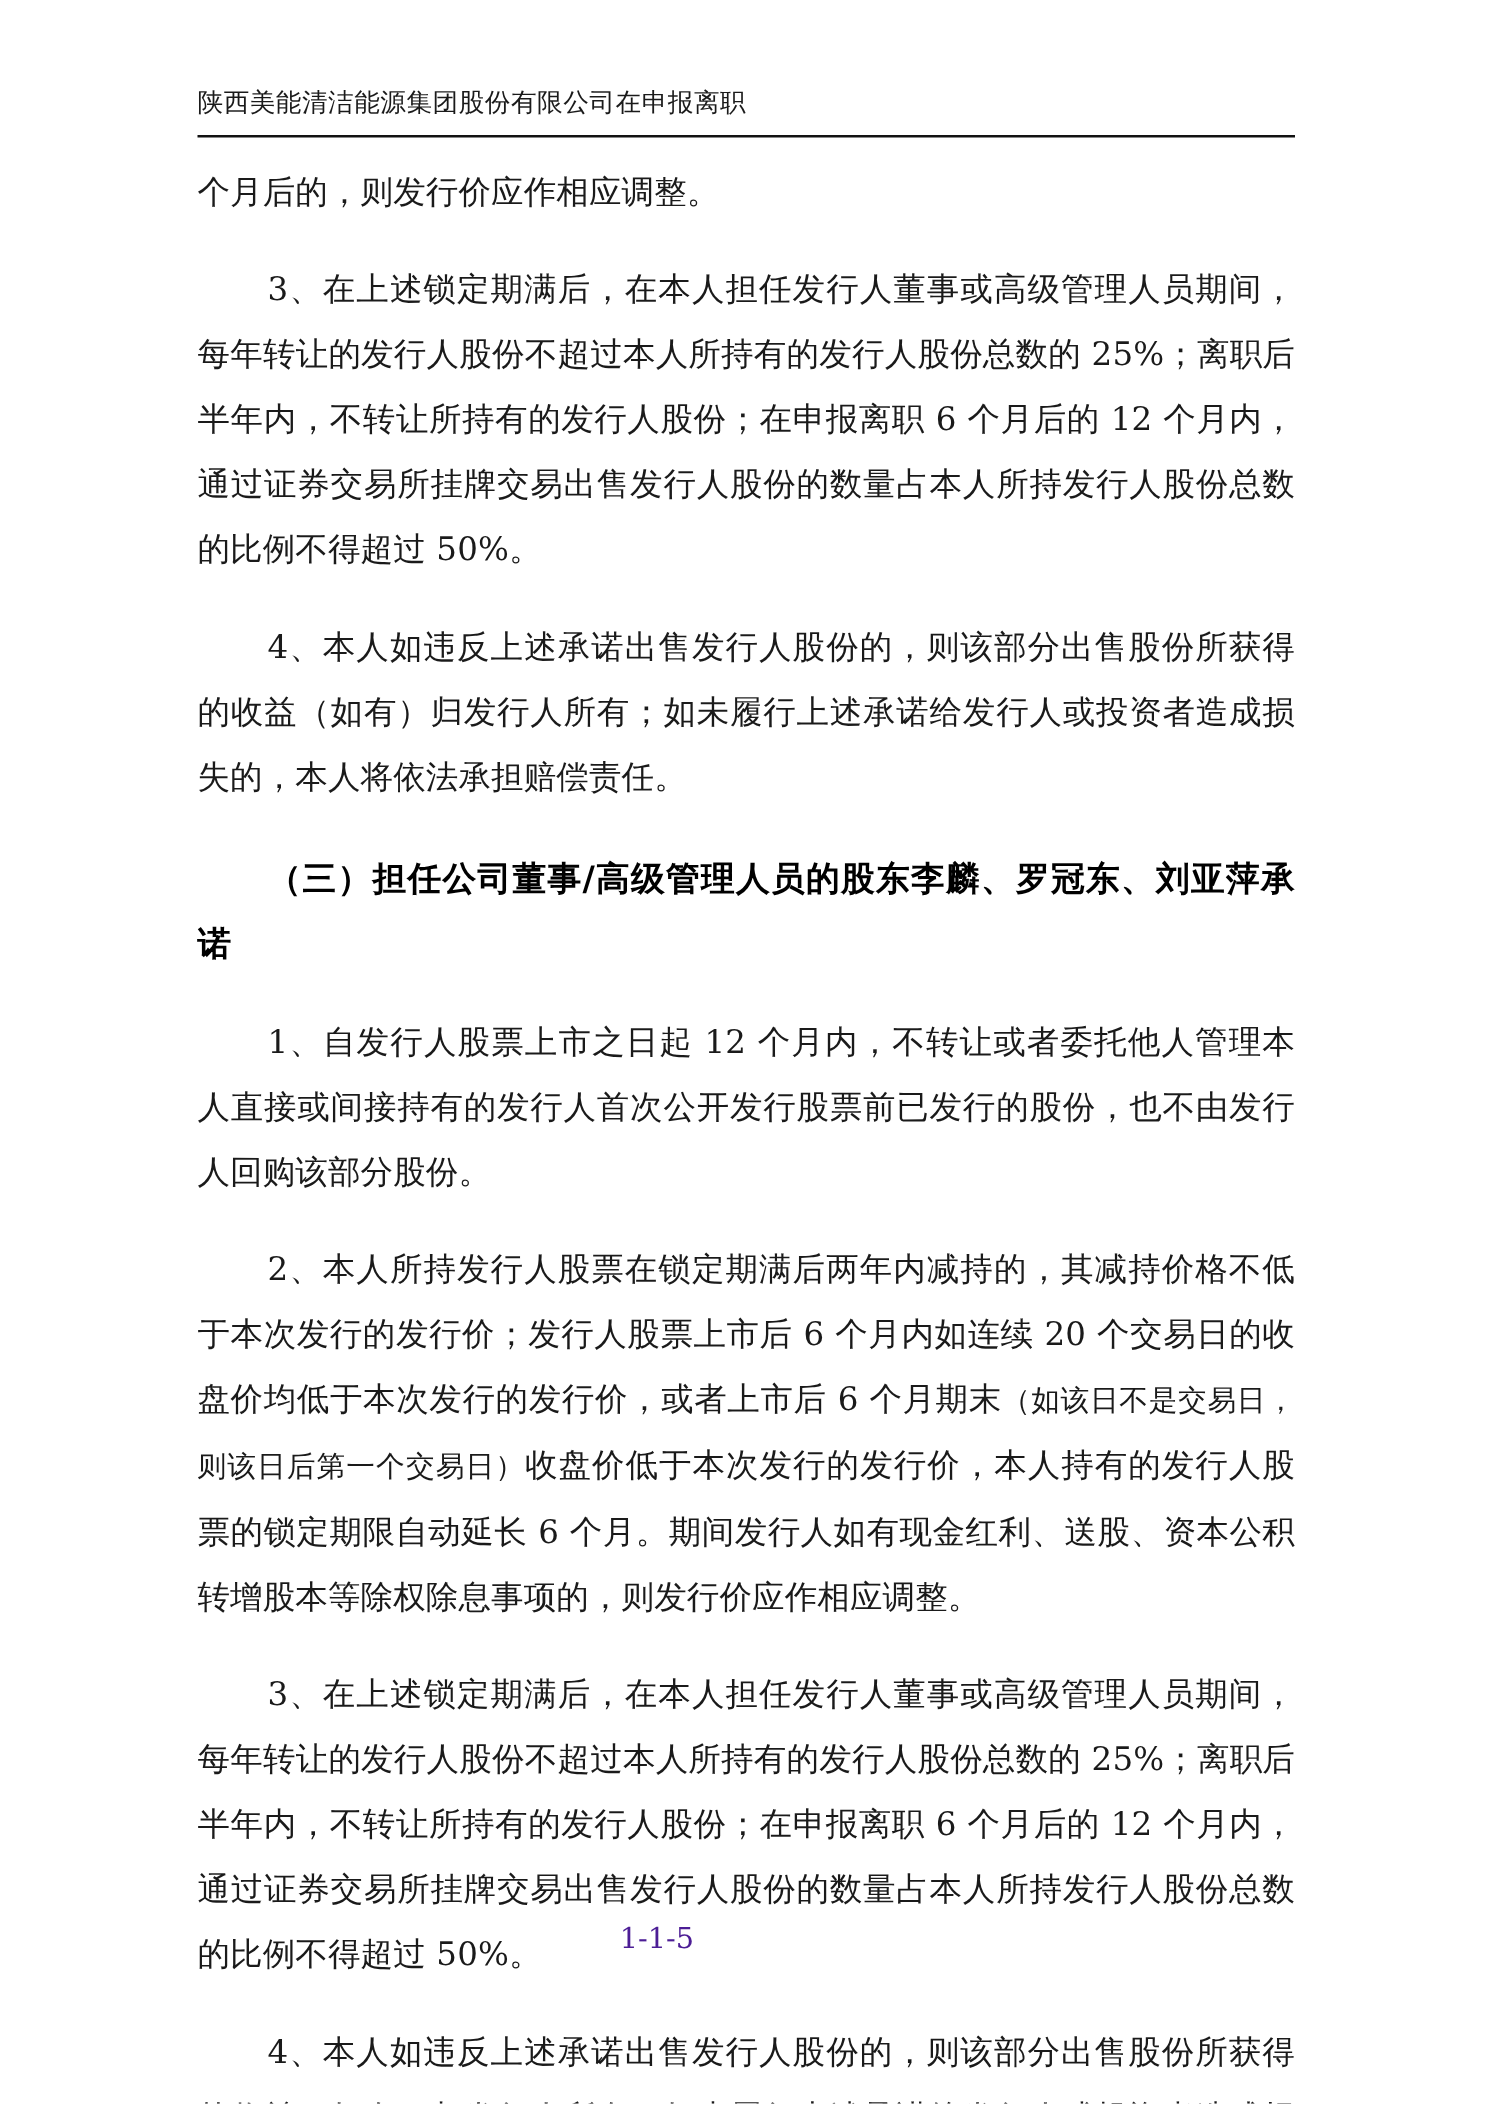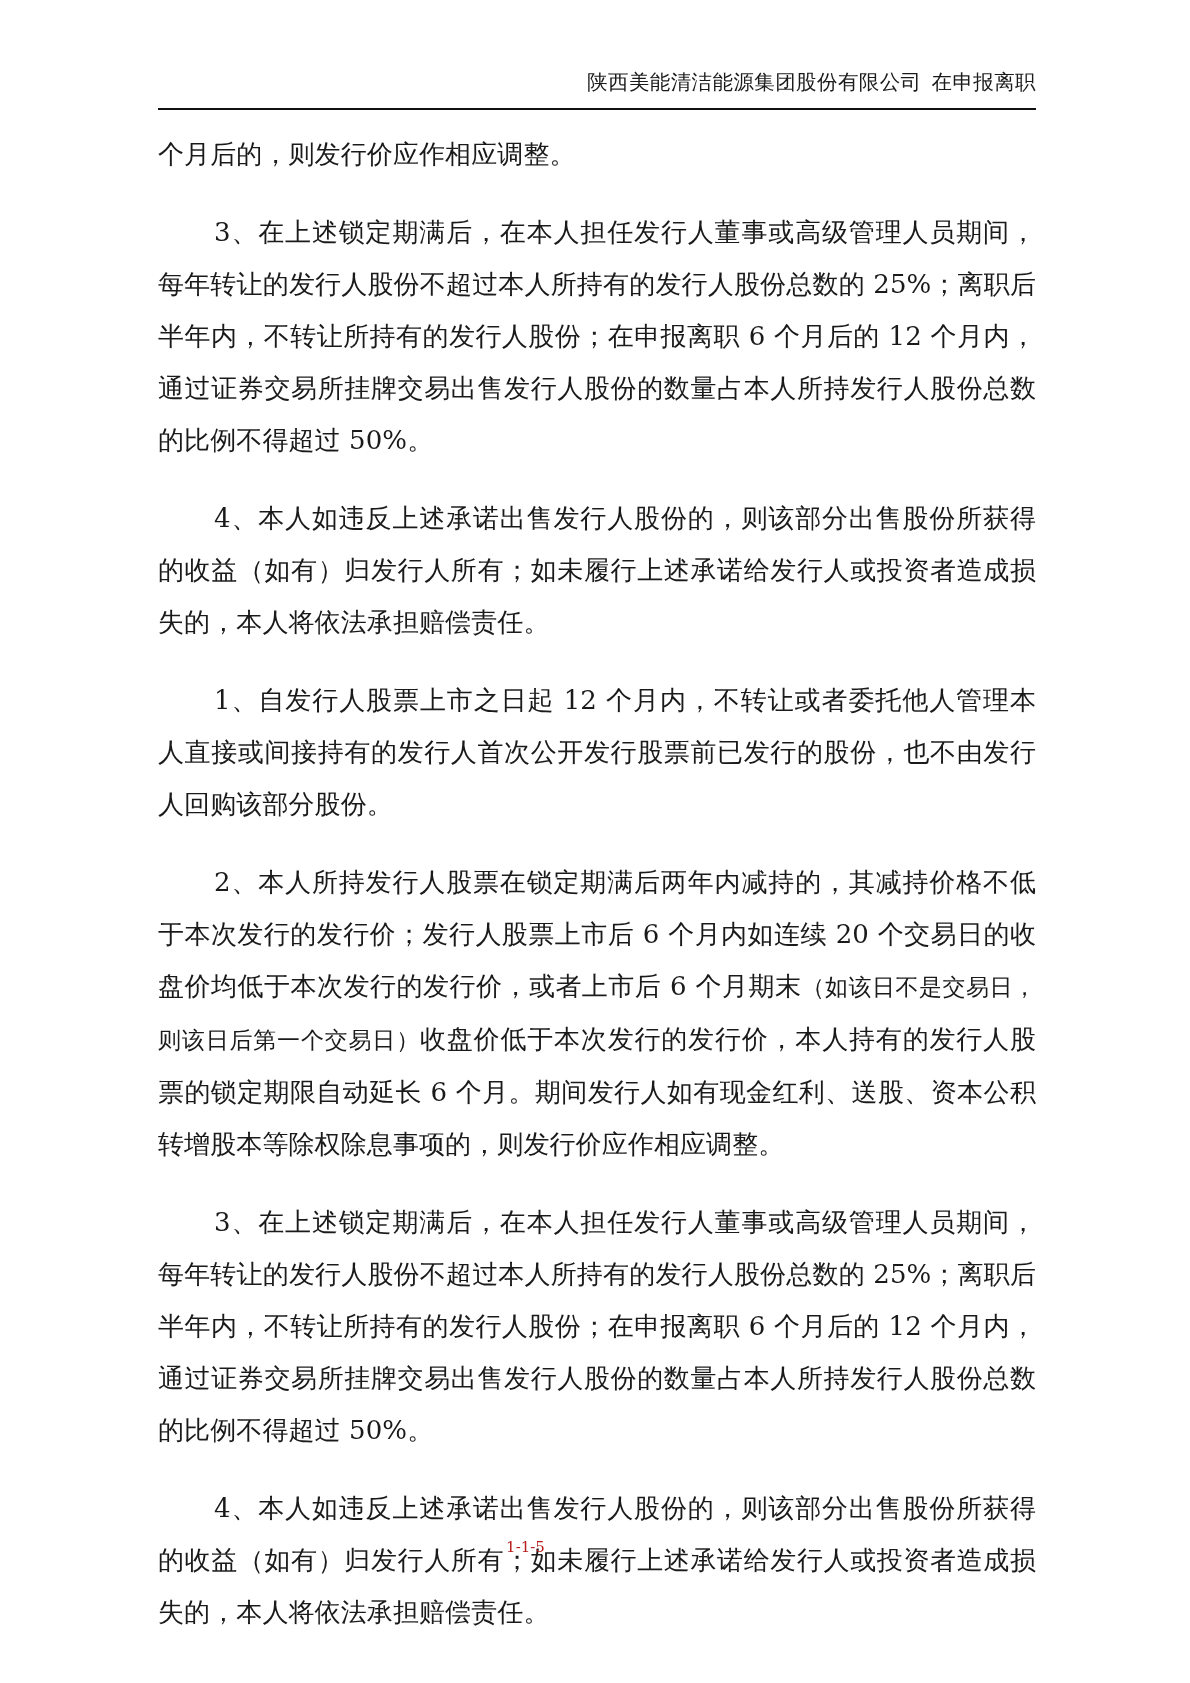--- a/index.html
+++ b/index.html
@@ -21,27 +21,26 @@
     overflow: hidden;
   }
 
   
   .page-header {
     position: absolute;
     left: 158px;
     top: 68px;
     width: 878px;
     display: flex;
-    justify-content: flex-end;
+    justify-content: flex-start;
     align-items: baseline;
     font-family: "DejaVu Serif", "Liberation Serif", serif;
     font-size: 20.5px;
     letter-spacing: 0.4px;
     color: #1a1a1a;
-    gap: 10px;
   }
   .header-rule {
     position: absolute;
     left: 158px;
     top: 108px;
     width: 878px;
     height: 0;
     border-top: 2.4px solid #111111;
   }
 
@@ -86,22 +85,22 @@
     word-break: break-all;
   }
 
   
   .page-footer {
     position: absolute;
     left: 0;
     top: 1538px;
     width: 1051px;
     text-align: center;
-    font-size: 15px;
-    color: #b91c1c;
+    font-size: 23px;
+    color: #4c1d95;
   }
 </style>
 </head>
 <body>
 
 <div class="page">
 
   <div class="page-header">
     <span>陕西美能清洁能源集团股份有限公司</span>
     <span>在申报离职</span>
@@ -109,20 +108,21 @@
   <div class="header-rule"></div>
 
   <div class="body-block" style="top: 128px;">
 
     <p class="para">个月后的，则发行价应作相应调整。</p>
 
     <p class="para indent spaced">3、在上述锁定期满后，在本人担任发行人董事或高级管理人员期间，每年转让的发行人股份不超过本人所持有的发行人股份总数的 25%；离职后半年内，不转让所持有的发行人股份；在申报离职 6 个月后的 12 个月内，通过证券交易所挂牌交易出售发行人股份的数量占本人所持发行人股份总数的比例不得超过 50%。</p>
 
     <p class="para indent spaced">4、本人如违反上述承诺出售发行人股份的，则该部分出售股份所获得的收益（如有）归发行人所有；如未履行上述承诺给发行人或投资者造成损失的，本人将依法承担赔偿责任。</p>
 
+    <h2 class="section-heading" style="margin-top: 30px;">（三）担任公司董事/高级管理人员的股东李麟、罗冠东、刘亚萍承诺</h2>
 
     <p class="para indent spaced">1、自发行人股票上市之日起 12 个月内，不转让或者委托他人管理本人直接或间接持有的发行人首次公开发行股票前已发行的股份，也不由发行人回购该部分股份。</p>
 
     <p class="para indent spaced"><span>2、本人所持发行人股票在锁定期满后两年内减持的，其减持价格不低于本次发行的发行价；发行人股票上市后 6 个月内如连续 20 个交易日的收盘价均低于本次发行的发行价，或者上市后 6 个月期末</span><span class="small-paren">（如该日不是交易日，则该日后第一个交易日）</span><span>收盘价低于本次发行的发行价，本人持有的发行人股票的锁定期限自动延长 6 个月。期间发行人如有现金红利、送股、资本公积转增股本等除权除息事项的，则发行价应作相应调整。</span></p>
 
     <p class="para indent spaced">3、在上述锁定期满后，在本人担任发行人董事或高级管理人员期间，每年转让的发行人股份不超过本人所持有的发行人股份总数的 25%；离职后半年内，不转让所持有的发行人股份；在申报离职 6 个月后的 12 个月内，通过证券交易所挂牌交易出售发行人股份的数量占本人所持发行人股份总数的比例不得超过 50%。</p>
 
     <p class="para indent spaced">4、本人如违反上述承诺出售发行人股份的，则该部分出售股份所获得的收益（如有）归发行人所有；如未履行上述承诺给发行人或投资者造成损失的，本人将依法承担赔偿责任。</p>
 
   </div>

